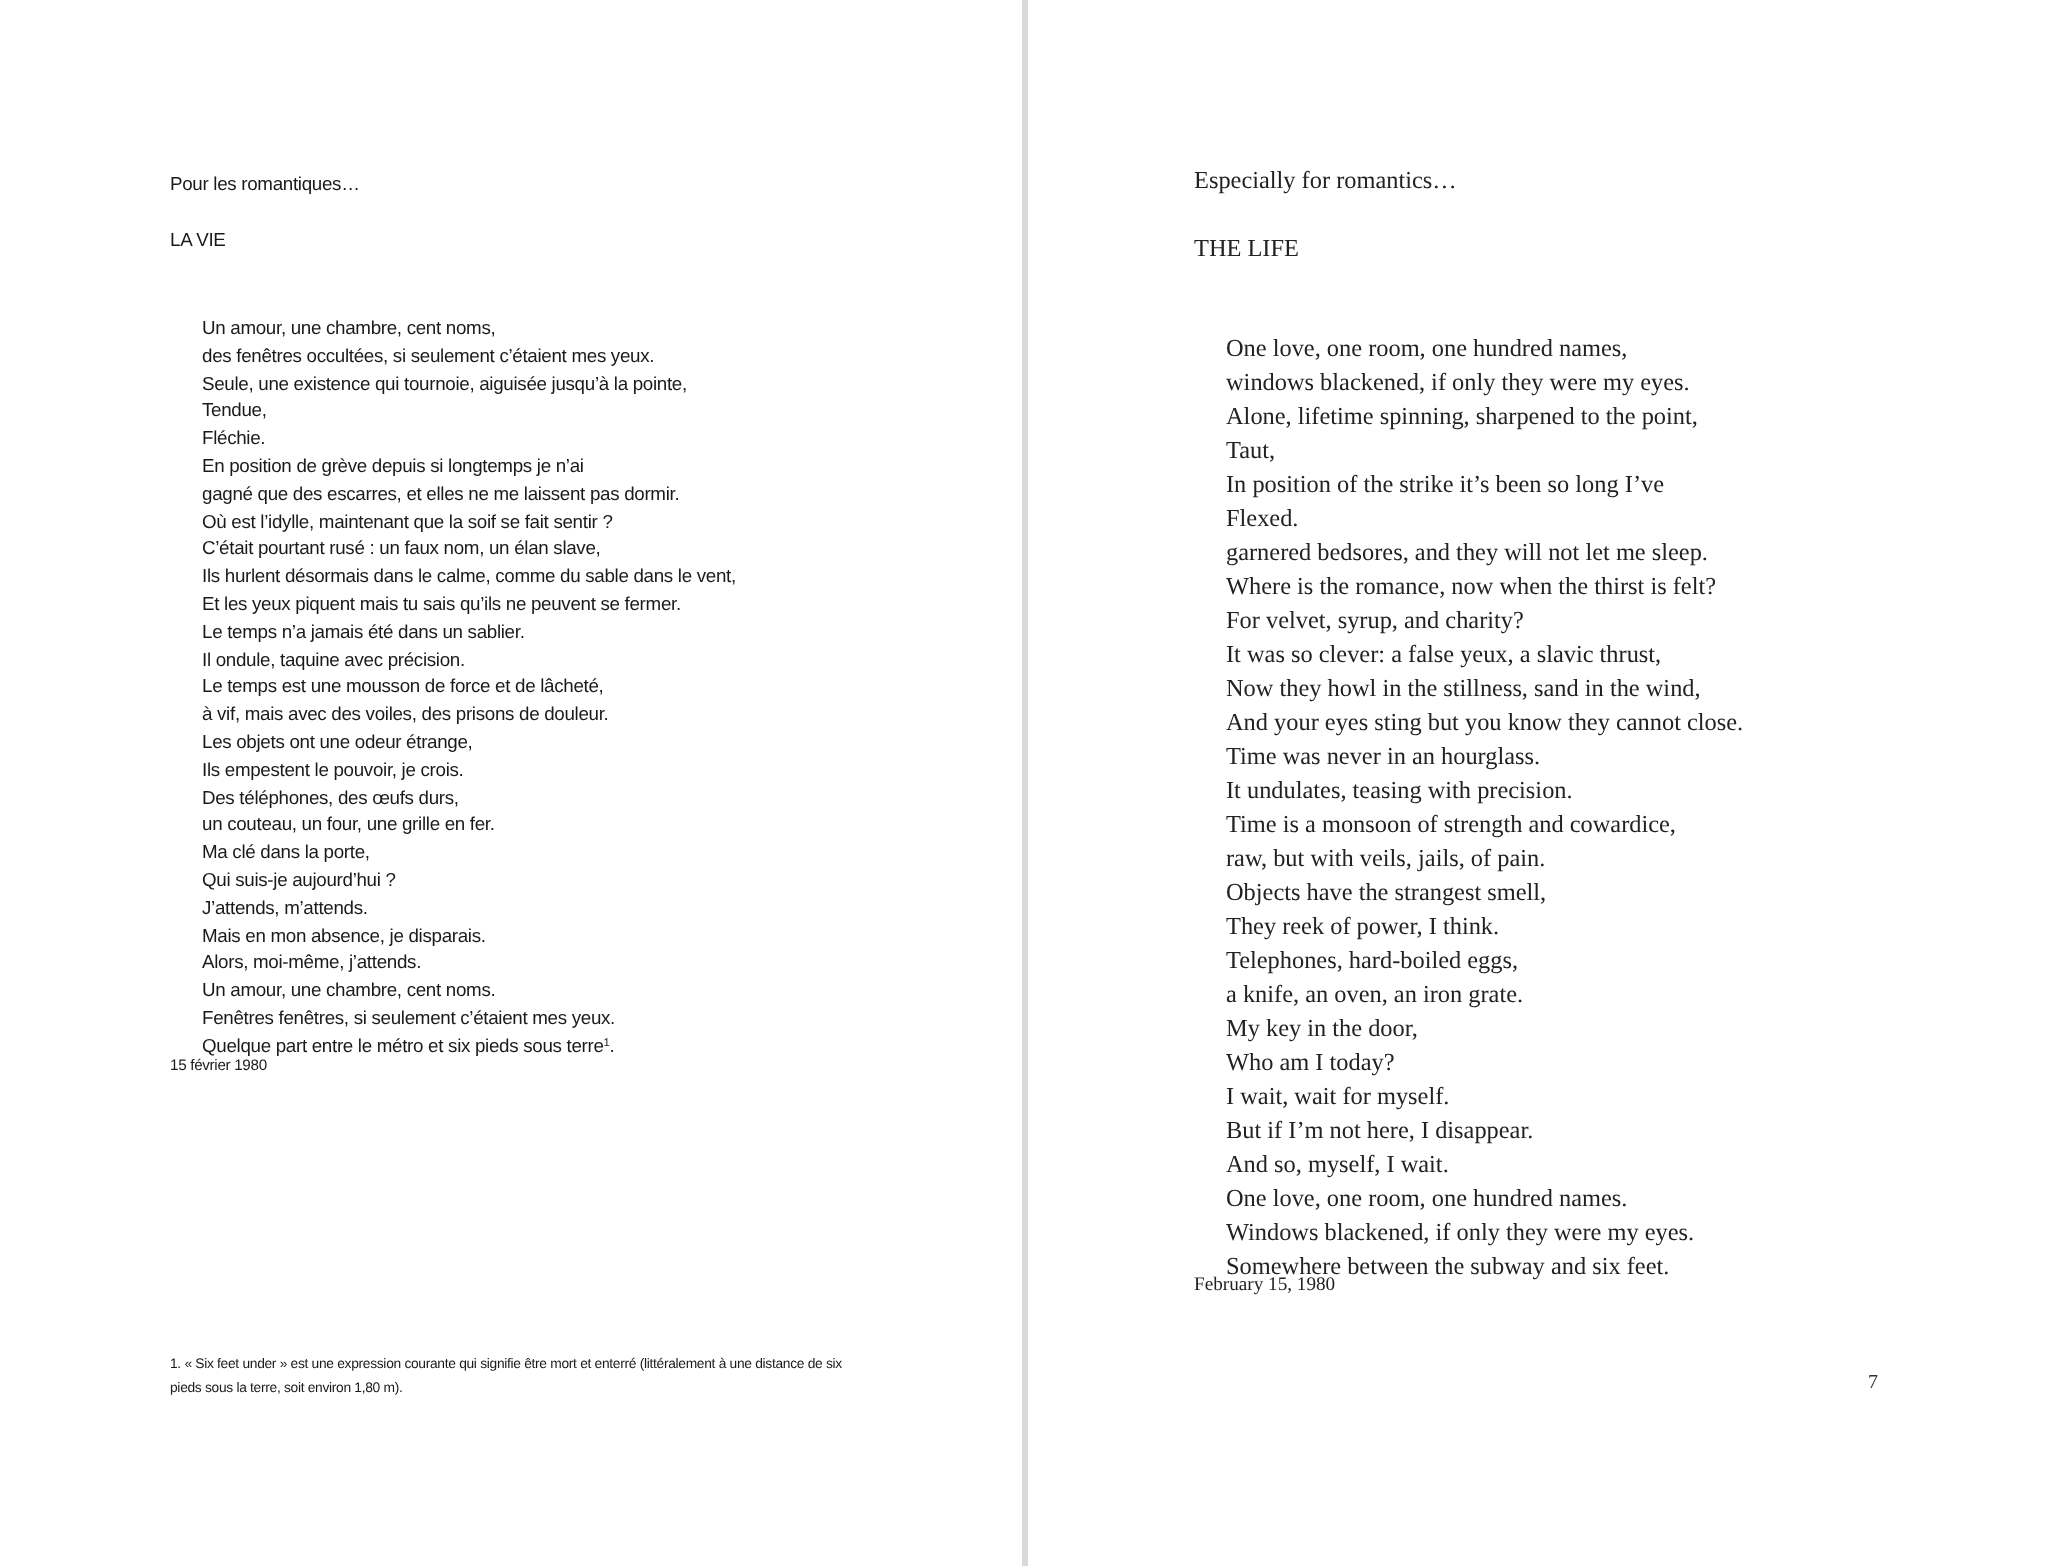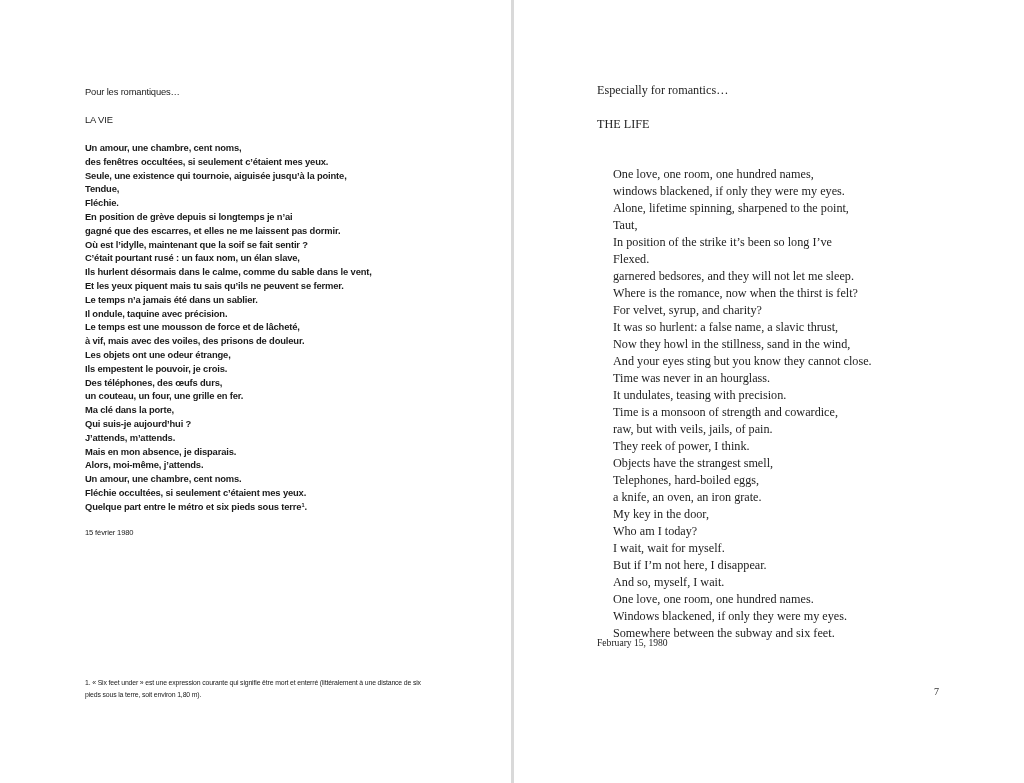--- a/index.html
+++ b/index.html
@@ -40,24 +40,23 @@
       font-size: 9.4px;
       color: #1a1a1a;
       letter-spacing: -0.15px;
       white-space: nowrap;
     }
     .fr-dedication { top: 86px; }
     .fr-title { top: 114px; }
     .fr-poem {
       top: 141px;
       line-height: 13.8px;
-      margin: 0;
+      margin: 16px;
       padding: 0;
       list-style: none;
-      font-weight: bold;
     }
     .fr-poem li { margin: 0; padding: 0; height: 13.8px; }
     .fr-date { top: 528px; font-size: 7.6px; }
     .fr-footnote {
       top: 677px;
       font-size: 6.9px;
       line-height: 11.5px;
       white-space: normal;
       width: 340px;
     }
@@ -124,21 +123,21 @@
       <li>Les objets ont une odeur étrange,</li>
       <li>Ils empestent le pouvoir, je crois.</li>
       <li>Des téléphones, des œufs durs,</li>
       <li>un couteau, un four, une grille en fer.</li>
       <li>Ma clé dans la porte,</li>
       <li>Qui suis-je aujourd’hui ?</li>
       <li>J’attends, m’attends.</li>
       <li>Mais en mon absence, je disparais.</li>
       <li>Alors, moi-même, j’attends.</li>
       <li>Un amour, une chambre, cent noms.</li>
-      <li>Fléchie occultées, si seulement c’étaient mes yeux.</li>
+      <li>Fenêtres fenêtres, si seulement c’étaient mes yeux.</li>
       <li><span>Quelque part entre le métro et six pieds sous terre</span><sup>1</sup><span>.</span></li>
     </ul>
     <div class="fr fr-date">15 février 1980</div>
     <div class="fr fr-footnote">1. « Six feet under » est une expression courante qui signifie être mort et enterré (littéralement à une distance de six pieds sous la terre, soit environ 1,80 m).</div>
   </div>
 
   <div class="gutter"></div>
 
   <div class="page-right">
     <div class="en en-dedication">Especially for romantics…</div>
@@ -146,29 +145,29 @@
     <ul class="en en-poem">
       <li>One love, one room, one hundred names,</li>
       <li>windows blackened, if only they were my eyes.</li>
       <li>Alone, lifetime spinning, sharpened to the point,</li>
       <li>Taut,</li>
       <li>In position of the strike it’s been so long I’ve</li>
       <li>Flexed.</li>
       <li>garnered bedsores, and they will not let me sleep.</li>
       <li>Where is the romance, now when the thirst is felt?</li>
       <li>For velvet, syrup, and charity?</li>
-      <li>It was so hurlent: a false name, a slavic thrust,</li>
+      <li>It was so clever: a false yeux, a slavic thrust,</li>
       <li>Now they howl in the stillness, sand in the wind,</li>
       <li>And your eyes sting but you know they cannot close.</li>
       <li>Time was never in an hourglass.</li>
       <li>It undulates, teasing with precision.</li>
       <li>Time is a monsoon of strength and cowardice,</li>
       <li>raw, but with veils, jails, of pain.</li>
+      <li>Objects have the strangest smell,</li>
       <li>They reek of power, I think.</li>
-      <li>Objects have the strangest smell,</li>
       <li>Telephones, hard-boiled eggs,</li>
       <li>a knife, an oven, an iron grate.</li>
       <li>My key in the door,</li>
       <li>Who am I today?</li>
       <li>I wait, wait for myself.</li>
       <li>But if I’m not here, I disappear.</li>
       <li>And so, myself, I wait.</li>
       <li>One love, one room, one hundred names.</li>
       <li>Windows blackened, if only they were my eyes.</li>
       <li>Somewhere between the subway and six feet.</li>

